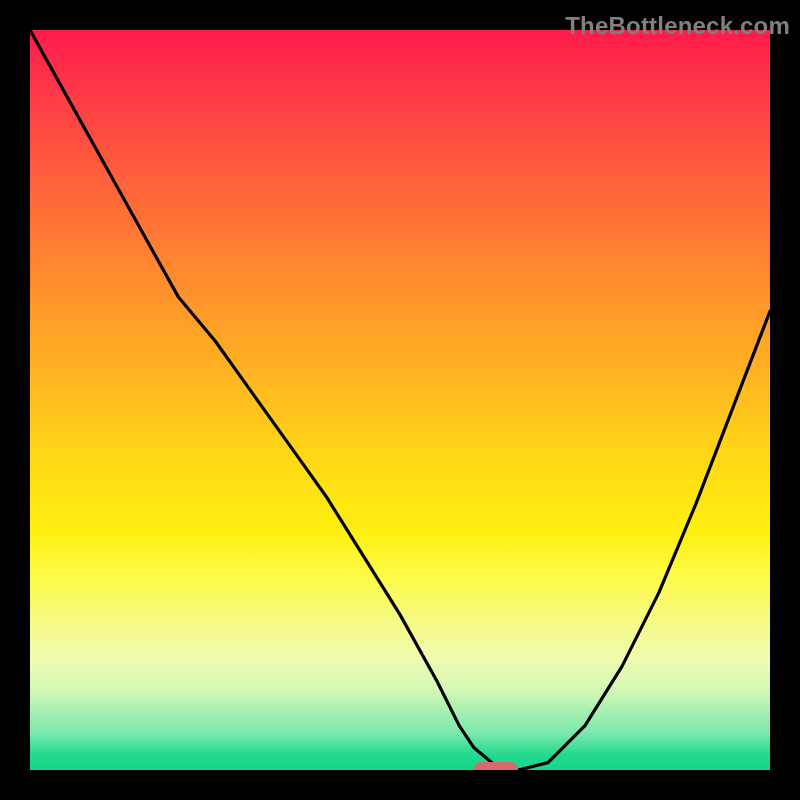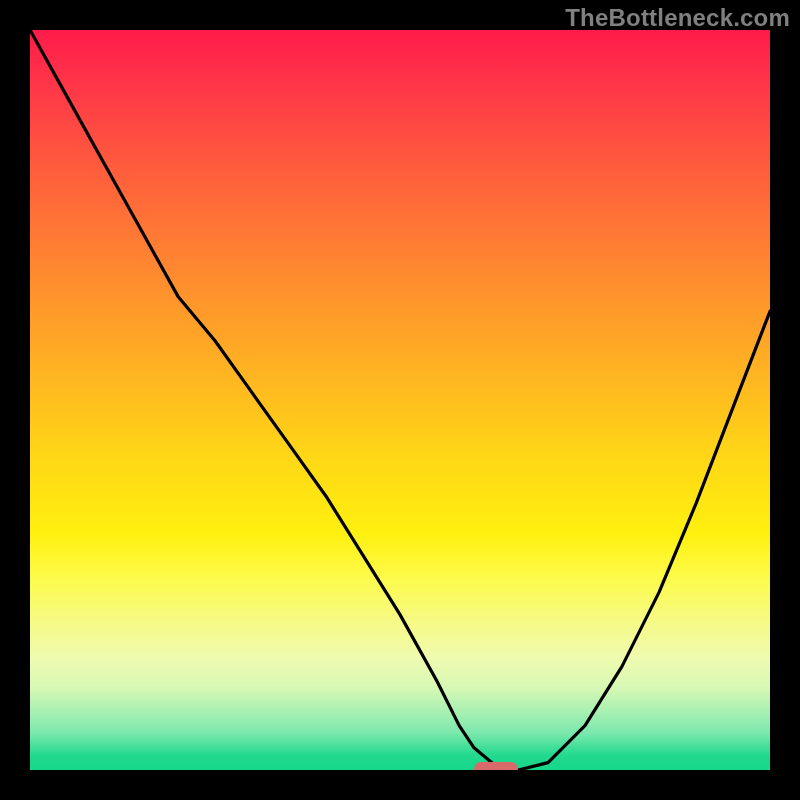--- a/index.html
+++ b/index.html
@@ -11,21 +11,21 @@
     overflow: hidden;
   }
   .container {
     position: relative;
     width: 800px;
     height: 800px;
     background: #000;
   }
   .watermark {
     position: absolute;
-    top: 4px;
+    top: 12px;
     right: 10px;
     font-family: Arial, Helvetica, sans-serif;
     font-size: 24px;
     font-weight: 600;
     color: #808080;
     letter-spacing: 0.2px;
     z-index: 10;
     text-align: right;
   }
   .plot-area {

